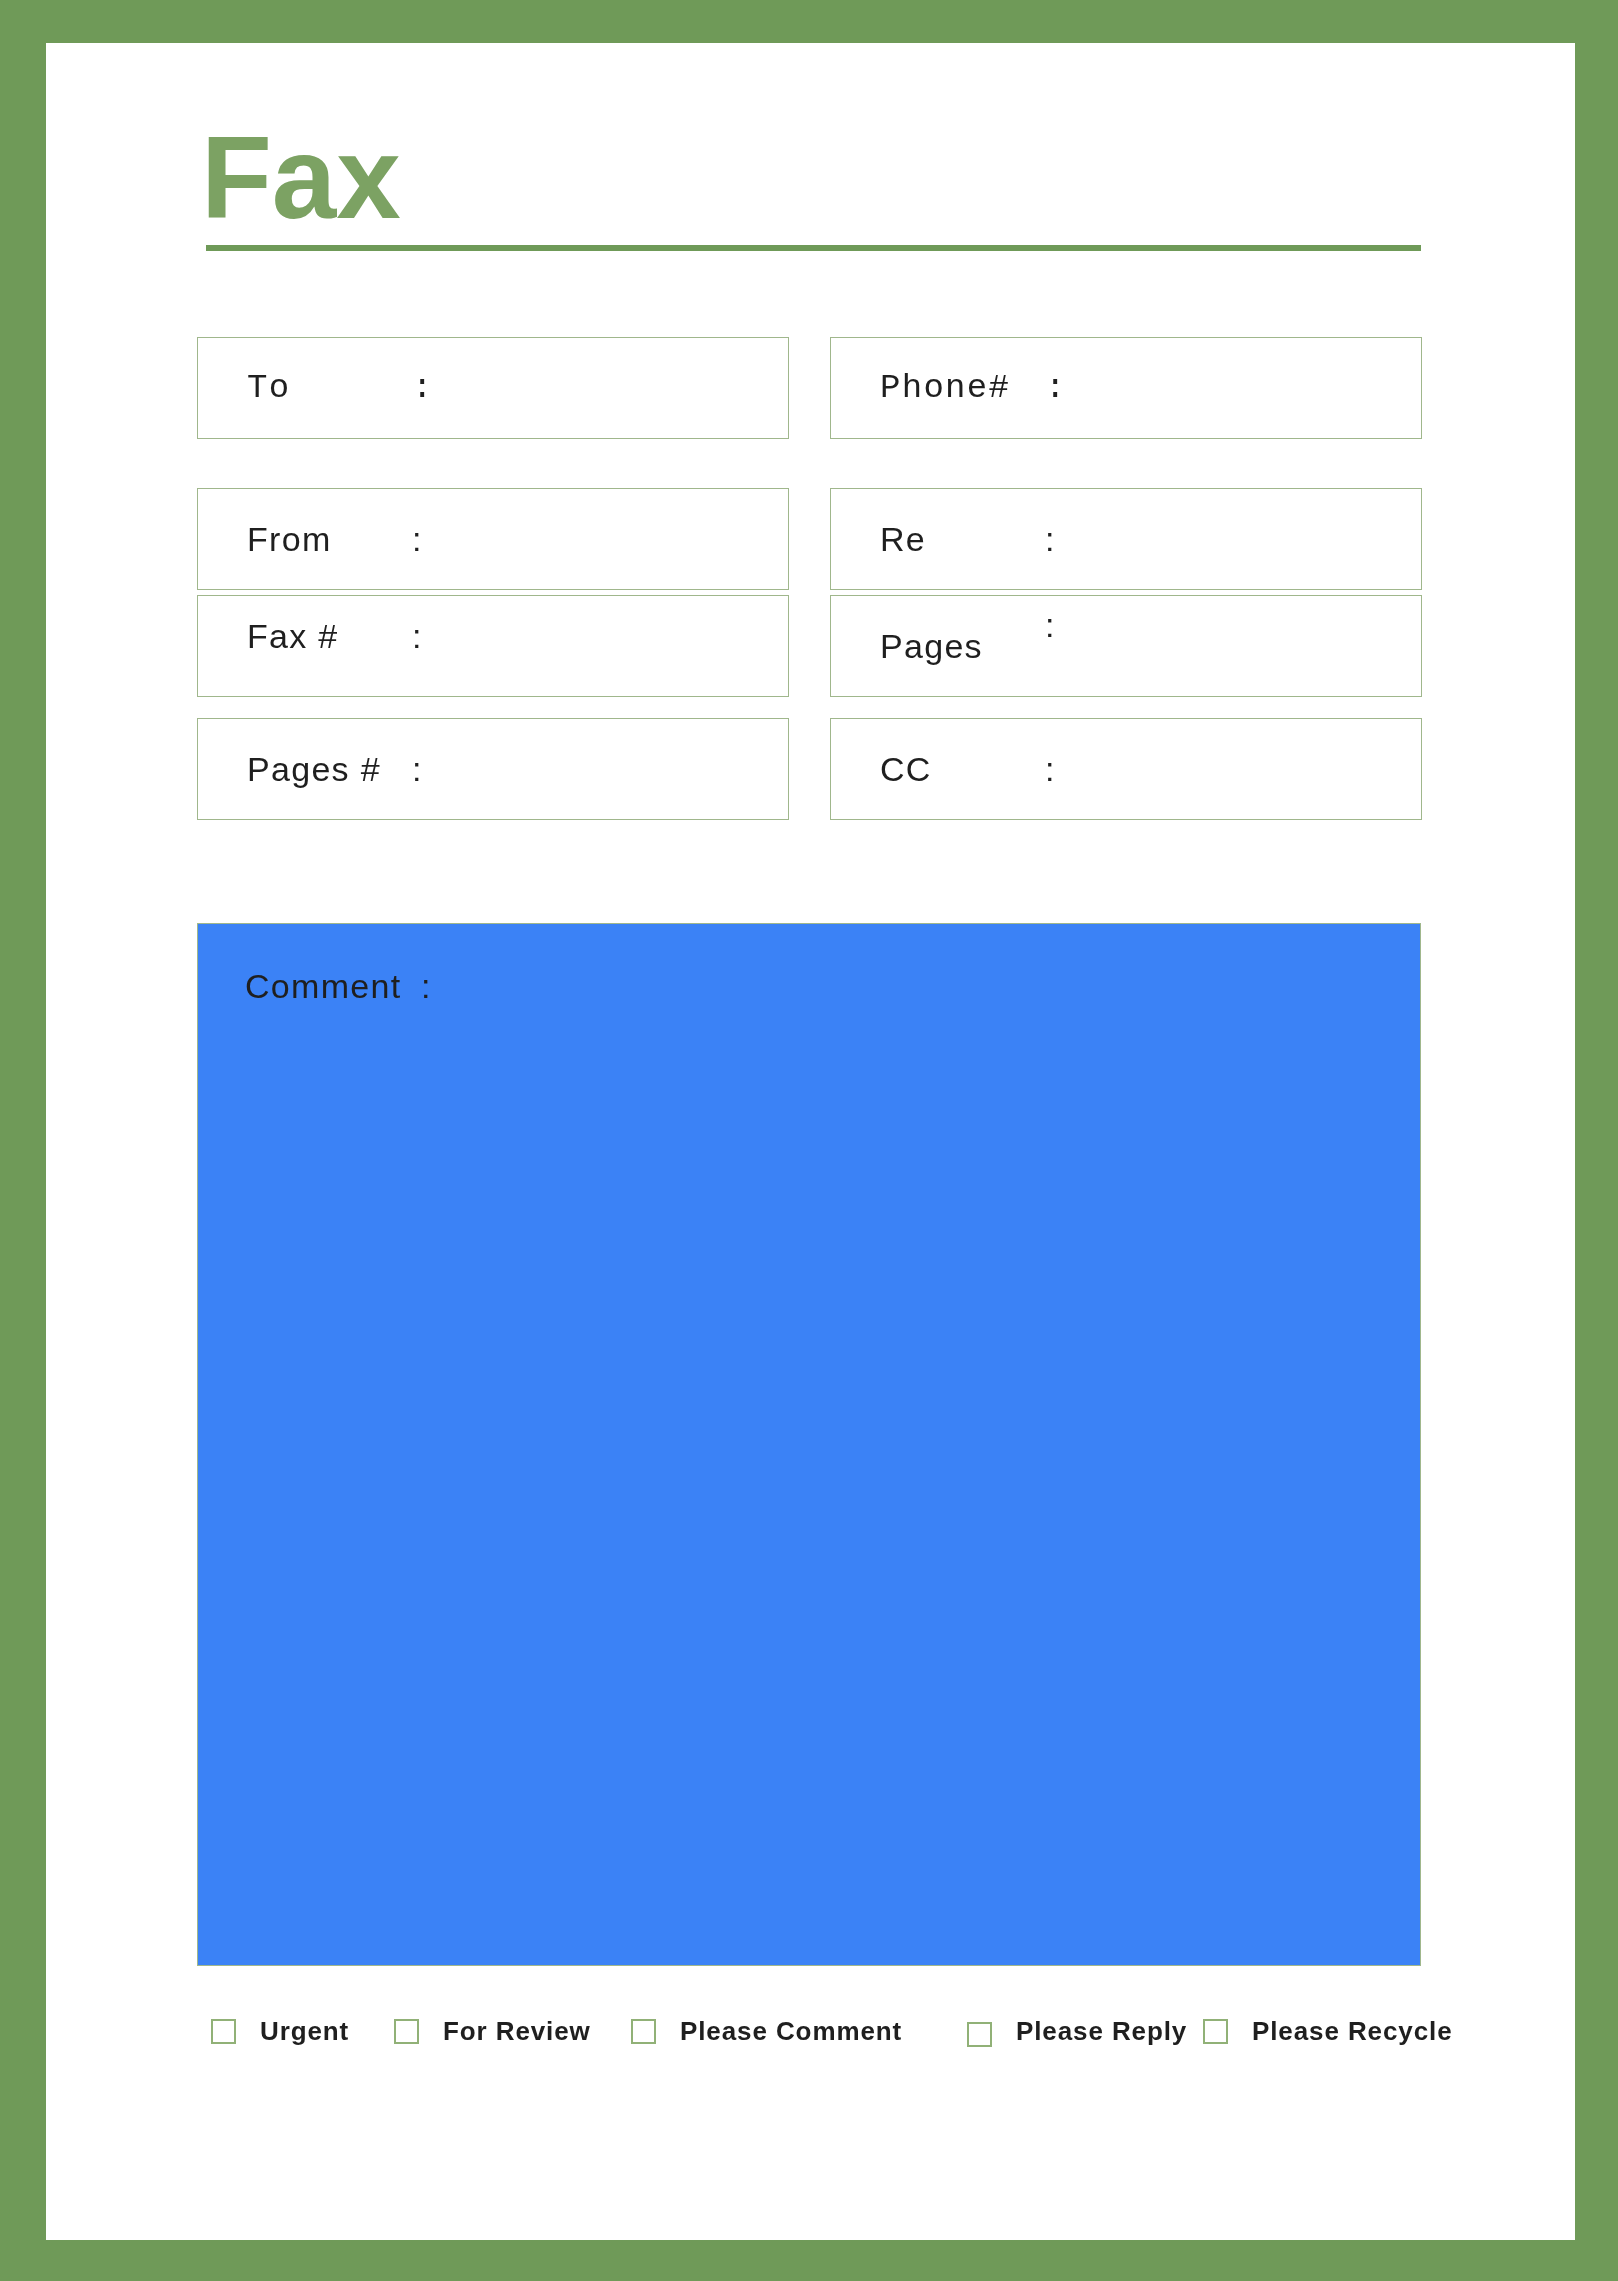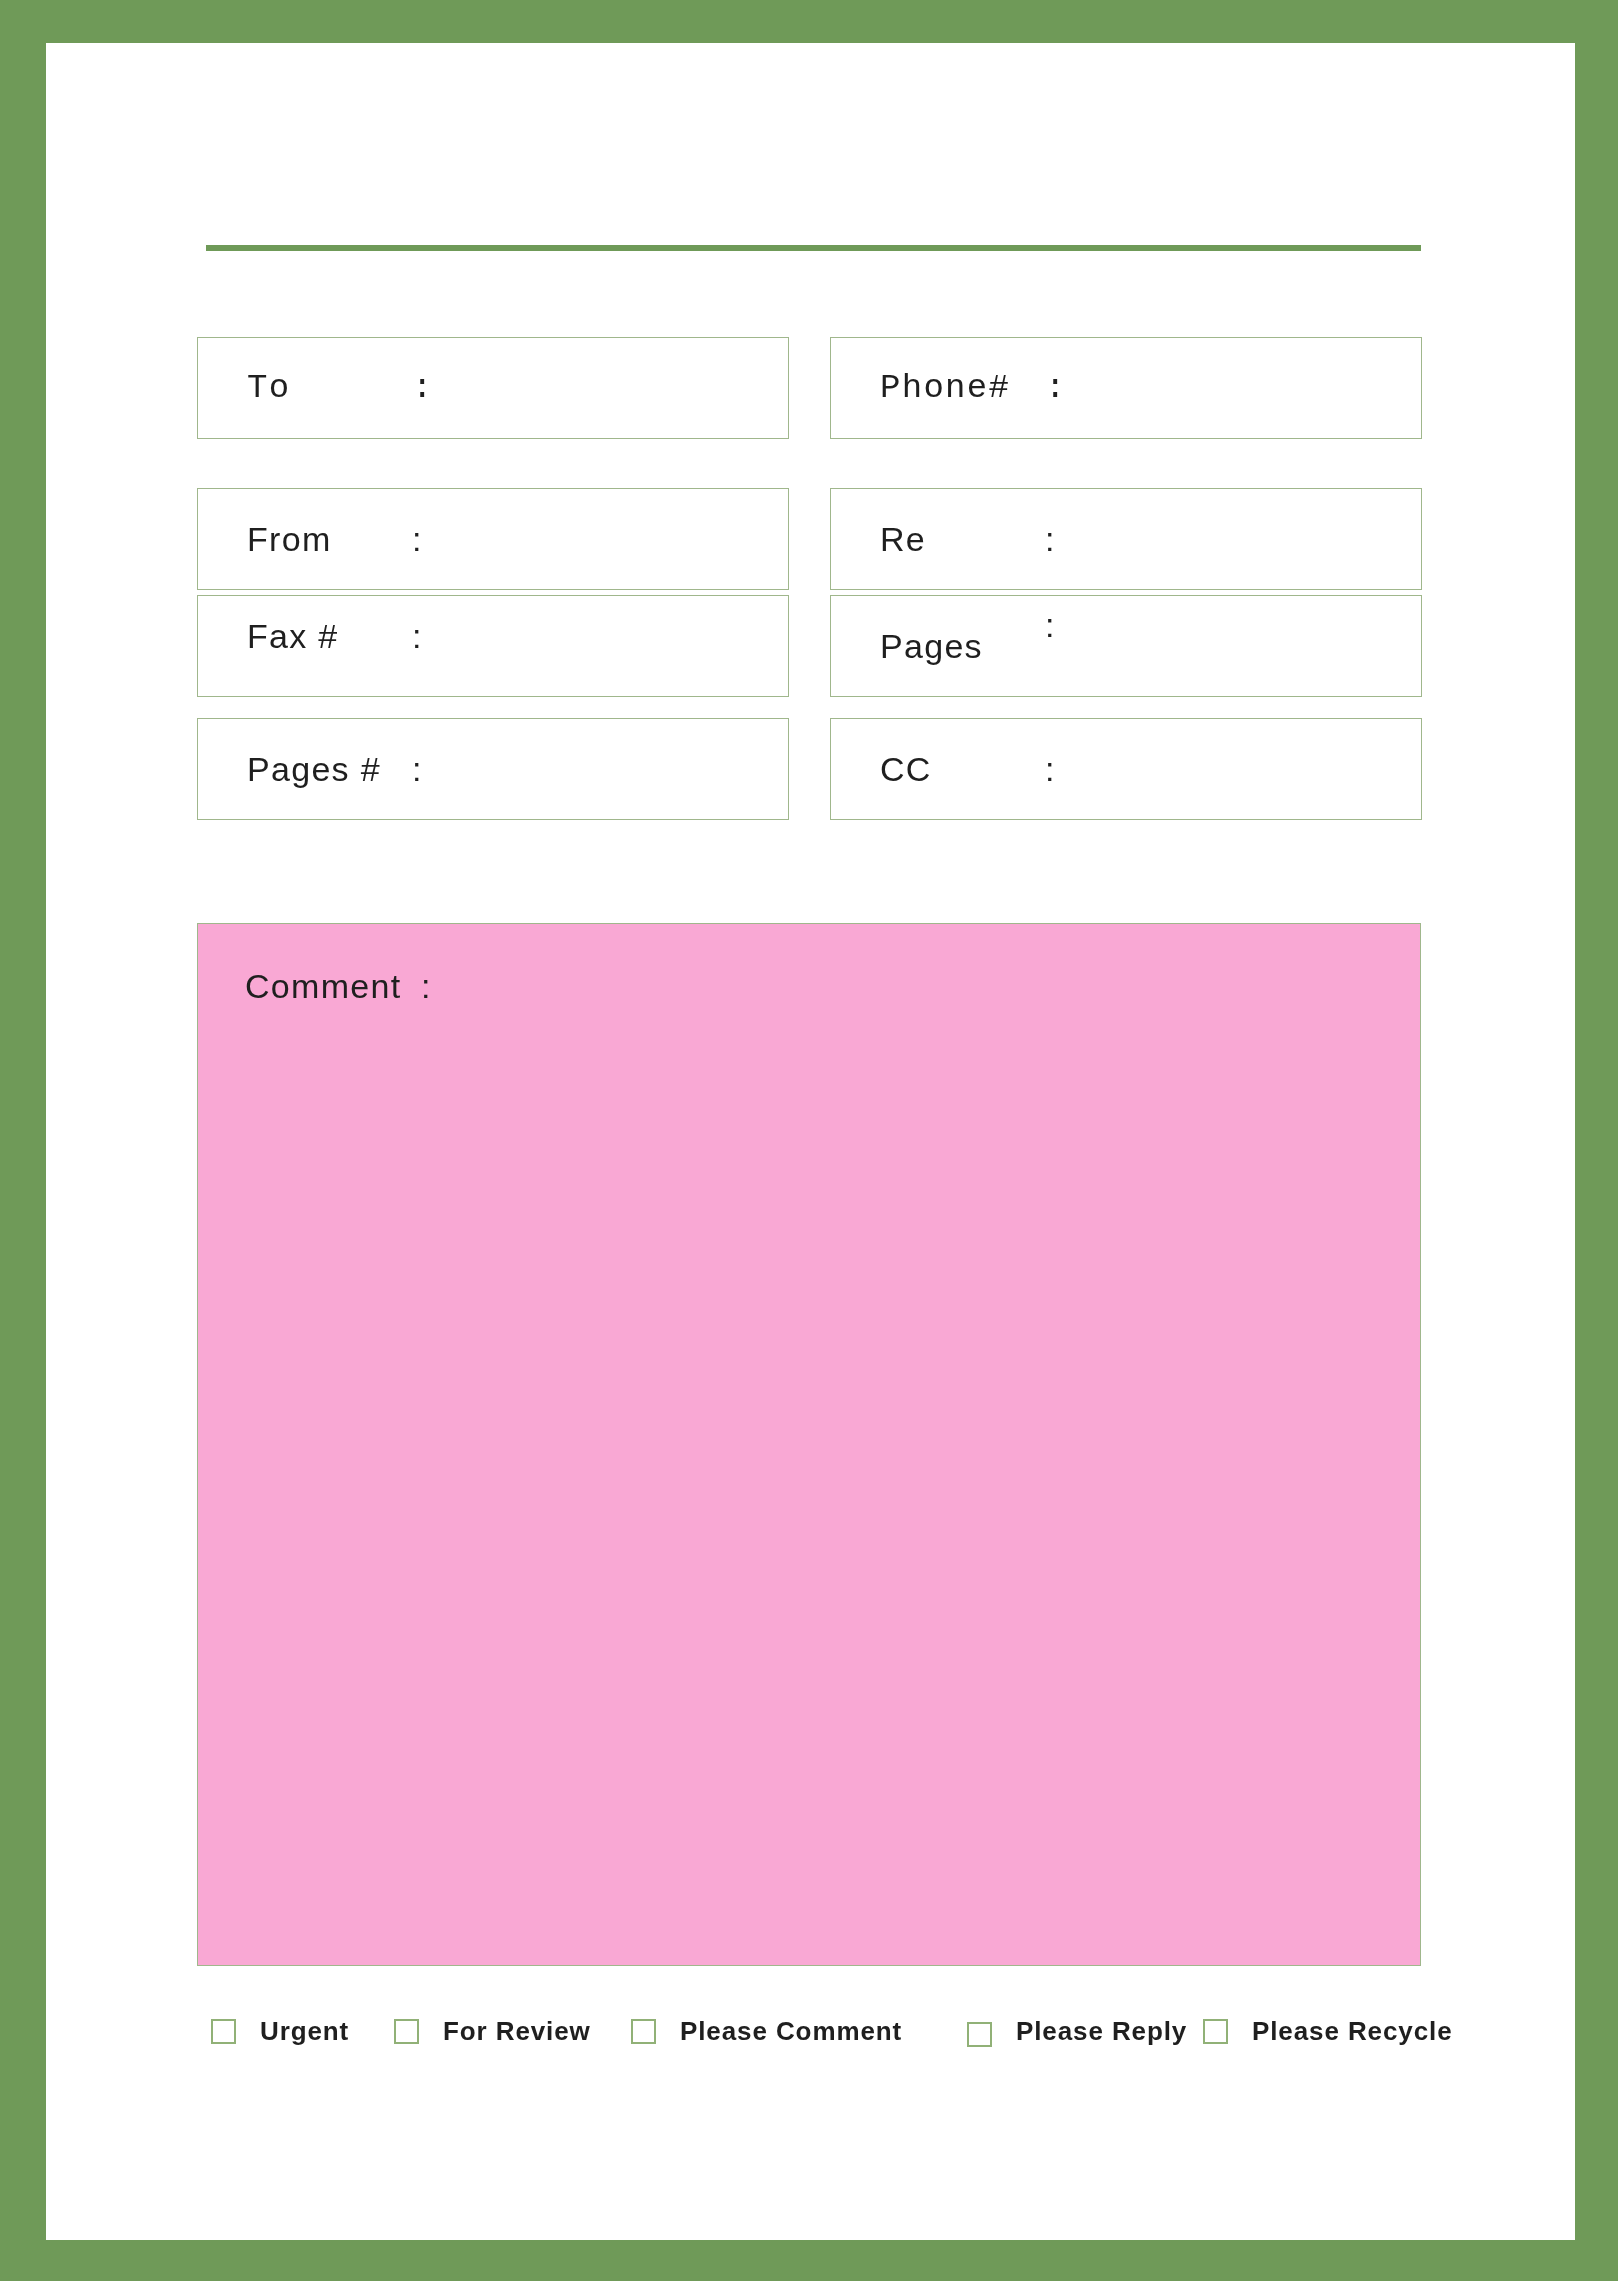--- a/index.html
+++ b/index.html
@@ -42,21 +42,21 @@
   .fcolon{
     position:absolute;left:214px;top:50%;transform:translateY(-50%);
     font-size:34px;
   }
   
   .fbox.fax-num .flabel, .fbox.fax-num .fcolon{transform:translateY(calc(-50% - 9.8px));}
   .fbox.date .fcolon{transform:translateY(calc(-50% - 20.5px));}
   
   .comment-box{
     position:absolute;left:151px;top:880px;width:1224px;height:1043px;
-    box-sizing:border-box;border:1.8px solid #A0B78C;background:#f9a8d4;
+    box-sizing:border-box;border:1.8px solid #A0B78C;background:#3b82f6;
   }
   .comment-label{
     position:absolute;left:47px;top:43px;display:flex;gap:19.6px;
     font-size:34px;letter-spacing:1.3px;
   }
   
   .cbitem{
     position:absolute;top:1973px;display:flex;align-items:center;
   }
   .cb1{left:165px;}
@@ -70,20 +70,21 @@
   }
   .cblabel{
     margin-left:24px;font-size:26px;letter-spacing:0.9px;white-space:nowrap;font-weight:bold;
   }
 </style>
 </head>
 <body>
 
 <div class="page">
 
+  <div class="fax-title">Fax</div>
   <div class="title-rule"></div>
 
   <div class="fbox c1 r1">
     <span class="flabel">To</span>
     <span class="fcolon">:</span>
   </div>
   <div class="fbox c2 r1">
     <span class="flabel">Phone#</span>
     <span class="fcolon">:</span>
   </div>

